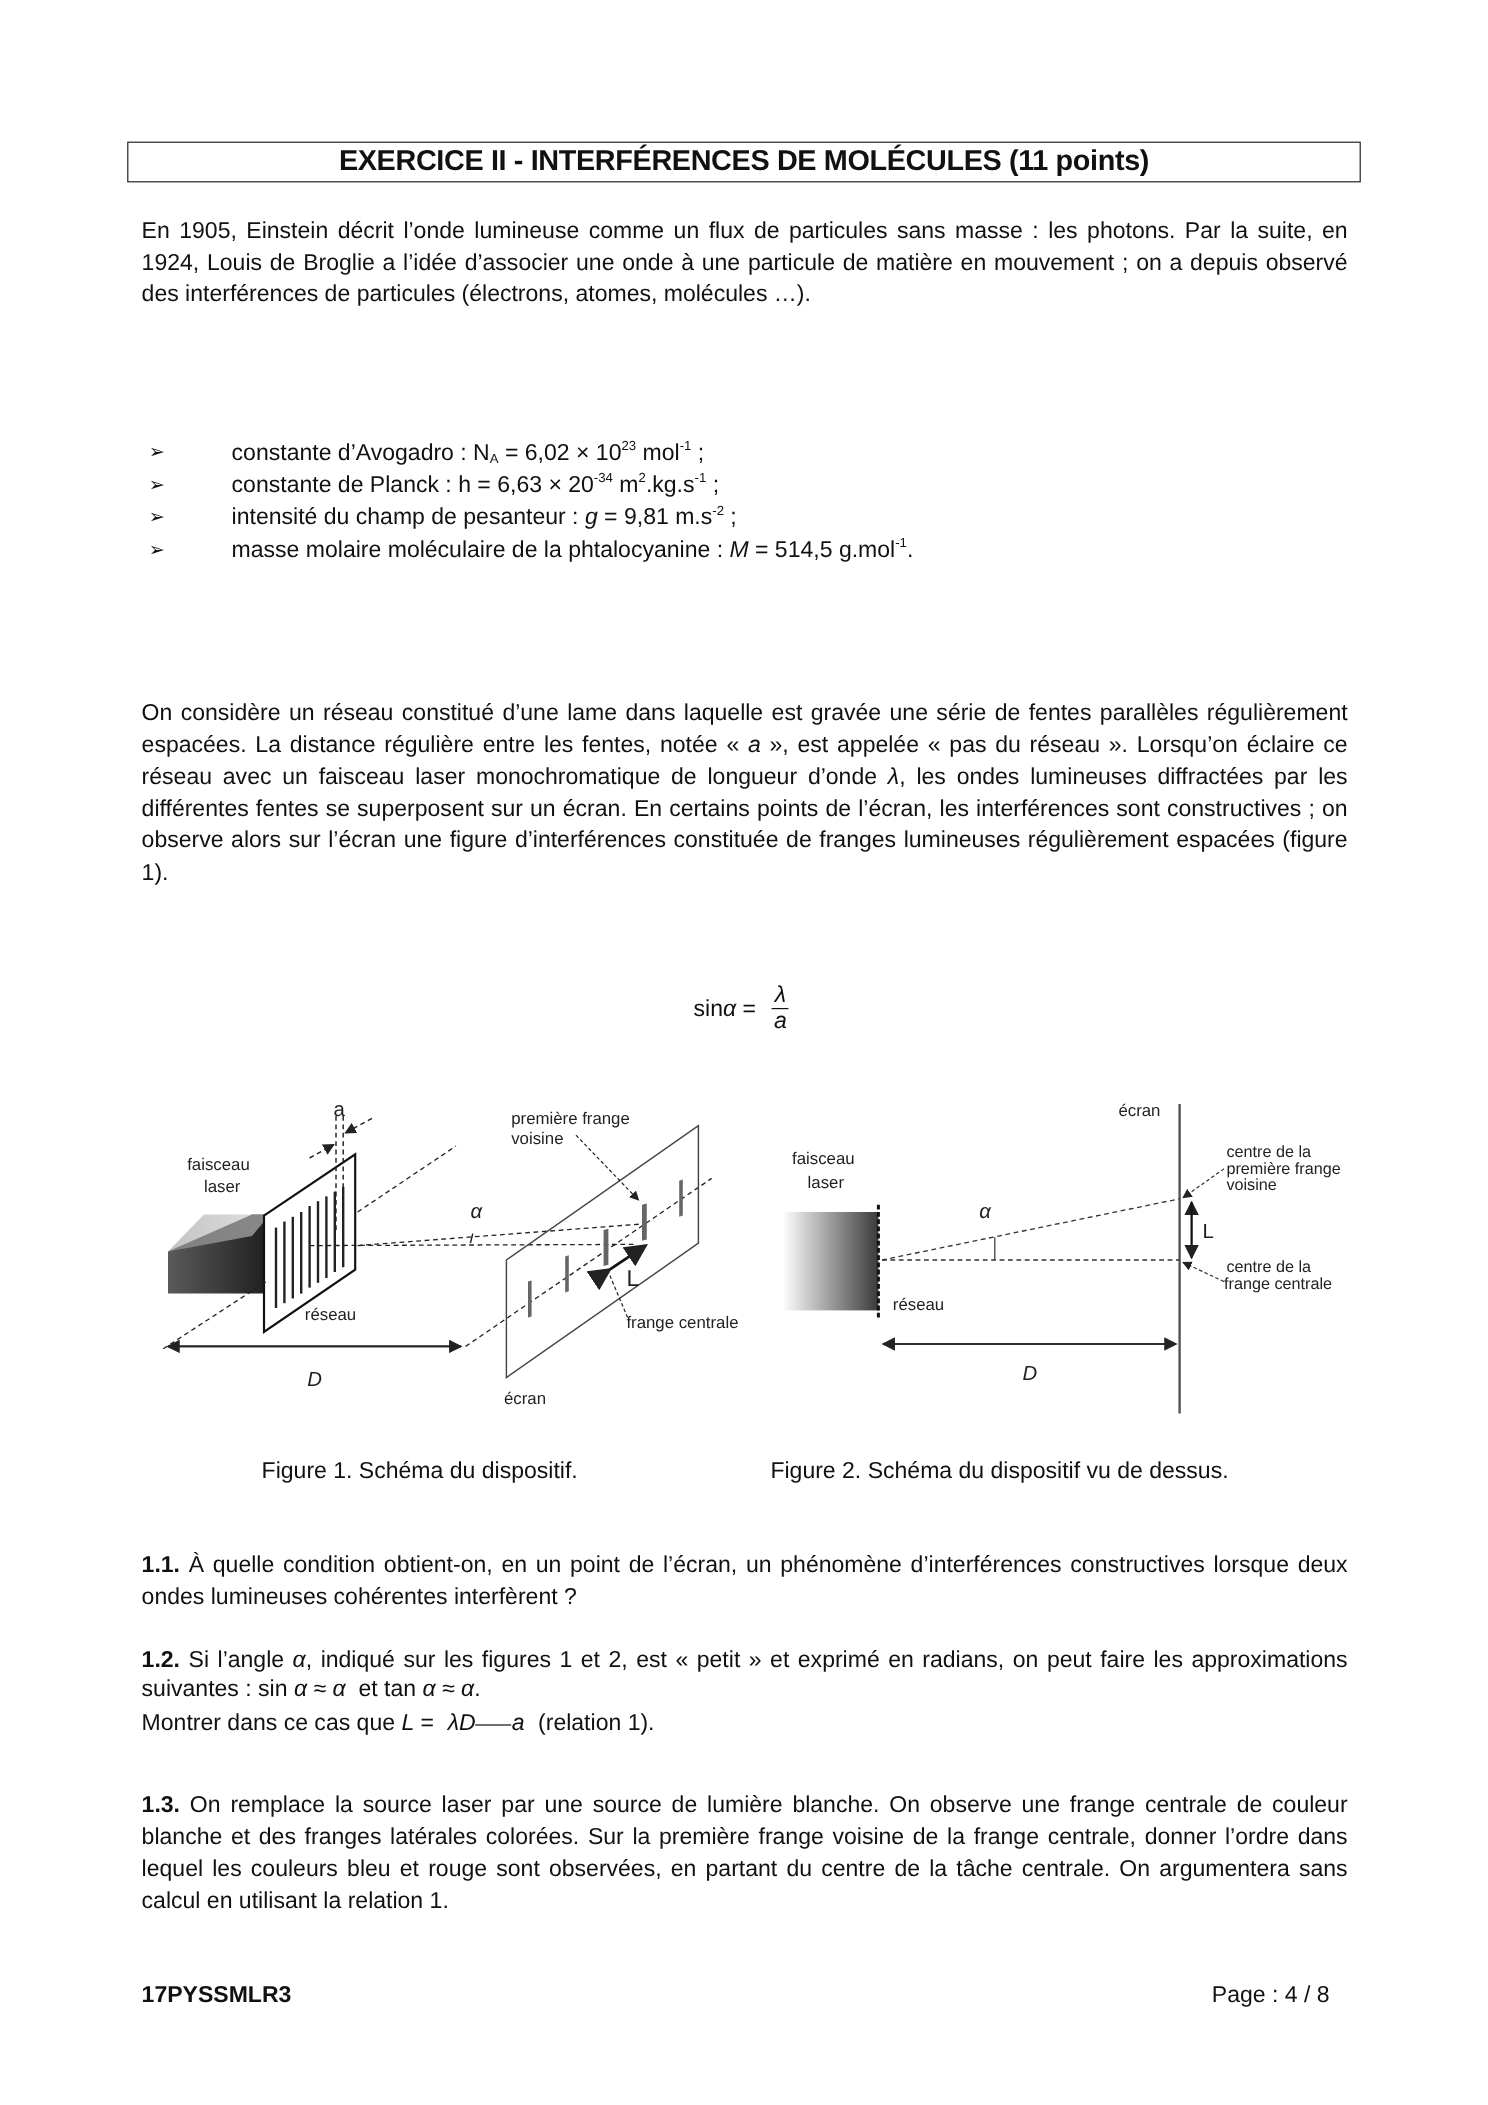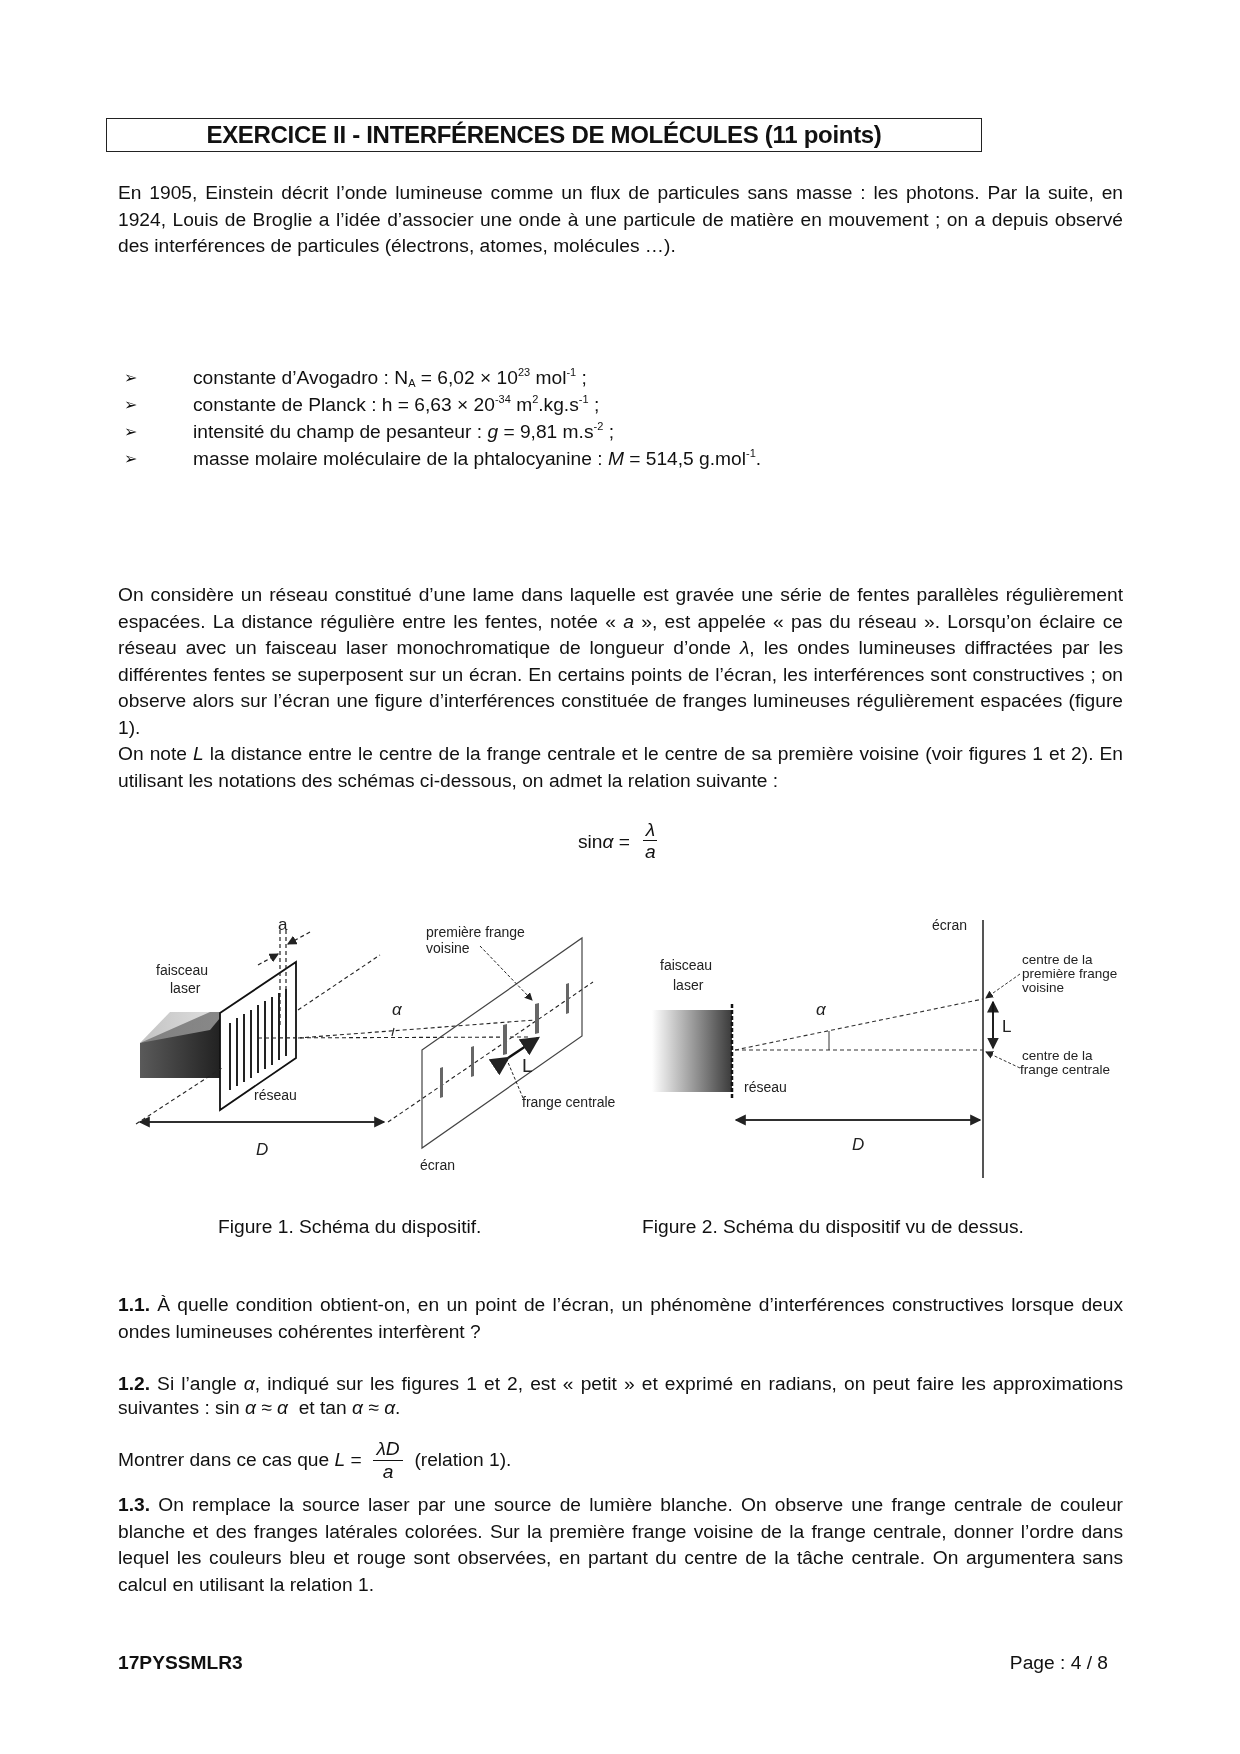--- a/index.html
+++ b/index.html
@@ -1,19 +1,19 @@
 <!DOCTYPE html>
 <html><head>
 <meta charset="utf-8">
 <style>
   html, body { margin: 0; padding: 0; background: #ffffff; }
   body { width: 1240px; height: 1754px; position: relative; overflow: hidden;
          font-family: "Liberation Sans", sans-serif; color: #111; }
   .page { position: absolute; left: 0; top: 0; width: 1240px; height: 1754px; }
-  .title-box { position: absolute; left: 106px; top: 118px; width: 876px; height: 34px;
+  .title-box { position: absolute; left: 106px; top: 118px; width: 1028px; height: 34px;
                border: 1.5px solid #222; box-sizing: border-box;
                display: flex; align-items: center; justify-content: center;
                font-weight: bold; font-size: 24px; letter-spacing: -0.3px; }
   .para { position: absolute; left: 118px; width: 1005px; font-size: 19.2px; line-height: 26.5px;
           text-align: justify; }
   .para p { margin: 0; }
   .bold { font-weight: bold; }
   .ital { font-style: italic; }
   .donnees { position: absolute; left: 118px; top: 364px; font-size: 19.2px; line-height: 27px; }
   .donnees ul { list-style: none; margin: 0; padding: 0; }
@@ -25,21 +25,21 @@
   .formula { position: absolute; left: 578px; top: 820px; font-size: 19.2px; display: flex; align-items: center; }
   .frac { display: inline-flex; flex-direction: column; align-items: center; margin-left: 8px; }
   .frac .num { font-style: italic; line-height: 20px; }
   .frac .bar { width: 14px; border-top: 1.2px solid #111; }
   .frac .den { font-style: italic; line-height: 22px; }
   .fig { position: absolute; }
   .fig svg text { font-family: "Liberation Sans", sans-serif; fill: #222; }
   .caption { position: absolute; font-size: 19.2px; }
   .q { position: absolute; left: 118px; width: 1005px; font-size: 19.2px; line-height: 26.5px; text-align: justify; }
   .q p { margin: 0; }
-  .inline-frac { display: inline-flex; flex-direction: column; align-items: center; vertical-align: middle; margin: 16px 6px; }
+  .inline-frac { display: inline-flex; flex-direction: row; align-items: center; vertical-align: middle; margin: 4px 6px; }
   .inline-frac .num, .inline-frac .den { font-style: italic; line-height: 22px; }
   .inline-frac .bar { width: 30px; border-top: 1.2px solid #111; }
   .footer-left { position: absolute; left: 118px; top: 1652px; font-size: 19.2px; font-weight: bold; }
   .footer-right { position: absolute; right: 132px; top: 1652px; font-size: 19.2px; margin-left: 28px; }
 </style>
 </head>
 <body>
 
 <div class="page">
 
@@ -66,21 +66,20 @@
       <li>
         <span class="bullet">➢</span>
         <span>masse molaire moléculaire de la phtalocyanine : </span><span class="ital">M</span><span> = 514,5 g.mol</span><sup>-1</sup><span>.</span>
       </li>
     </ul>
   </div>
 
 
   <div class="para" style="top:582px;">
     <p><span>On considère un réseau constitué d’une lame dans laquelle est gravée une série de fentes parallèles régulièrement espacées. La distance régulière entre les fentes, notée « </span><span class="ital">a</span><span> », est appelée « pas du réseau ». Lorsqu’on éclaire ce réseau avec un faisceau laser monochromatique de longueur d’onde </span><span class="ital">λ</span><span>, les ondes lumineuses diffractées par les différentes fentes se superposent sur un écran. En certains points de l’écran, les interférences sont constructives ; on observe alors sur l’écran une figure d’interférences constituée de franges lumineuses régulièrement espacées (figure 1).</span></p>
-    <p><span>On note </span><span class="ital">L</span><span> la distance entre le centre de la frange centrale et le centre de sa première voisine (voir figures 1 et 2). En utilisant les notations des schémas ci-dessous, on admet la relation suivante :</span></p>
   </div>
 
   <div class="formula">
     <span>sin </span>
       <span class="ital">α</span>
       <span style="white-space:pre"> = </span>
     <span class="frac">
       <span class="num">λ</span>
       <span class="bar"></span>
       <span class="den">a</span>

